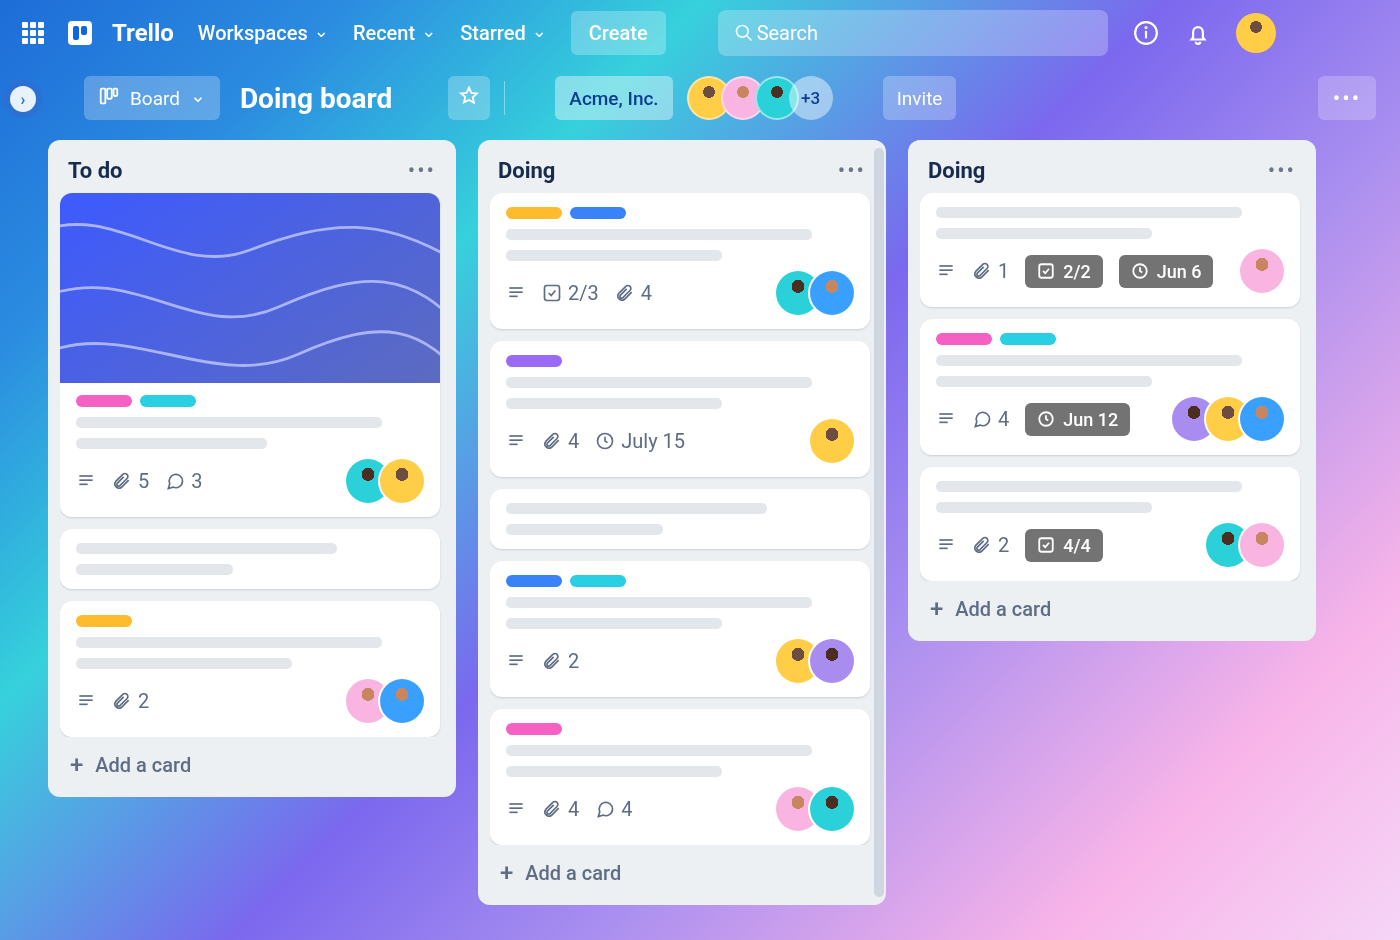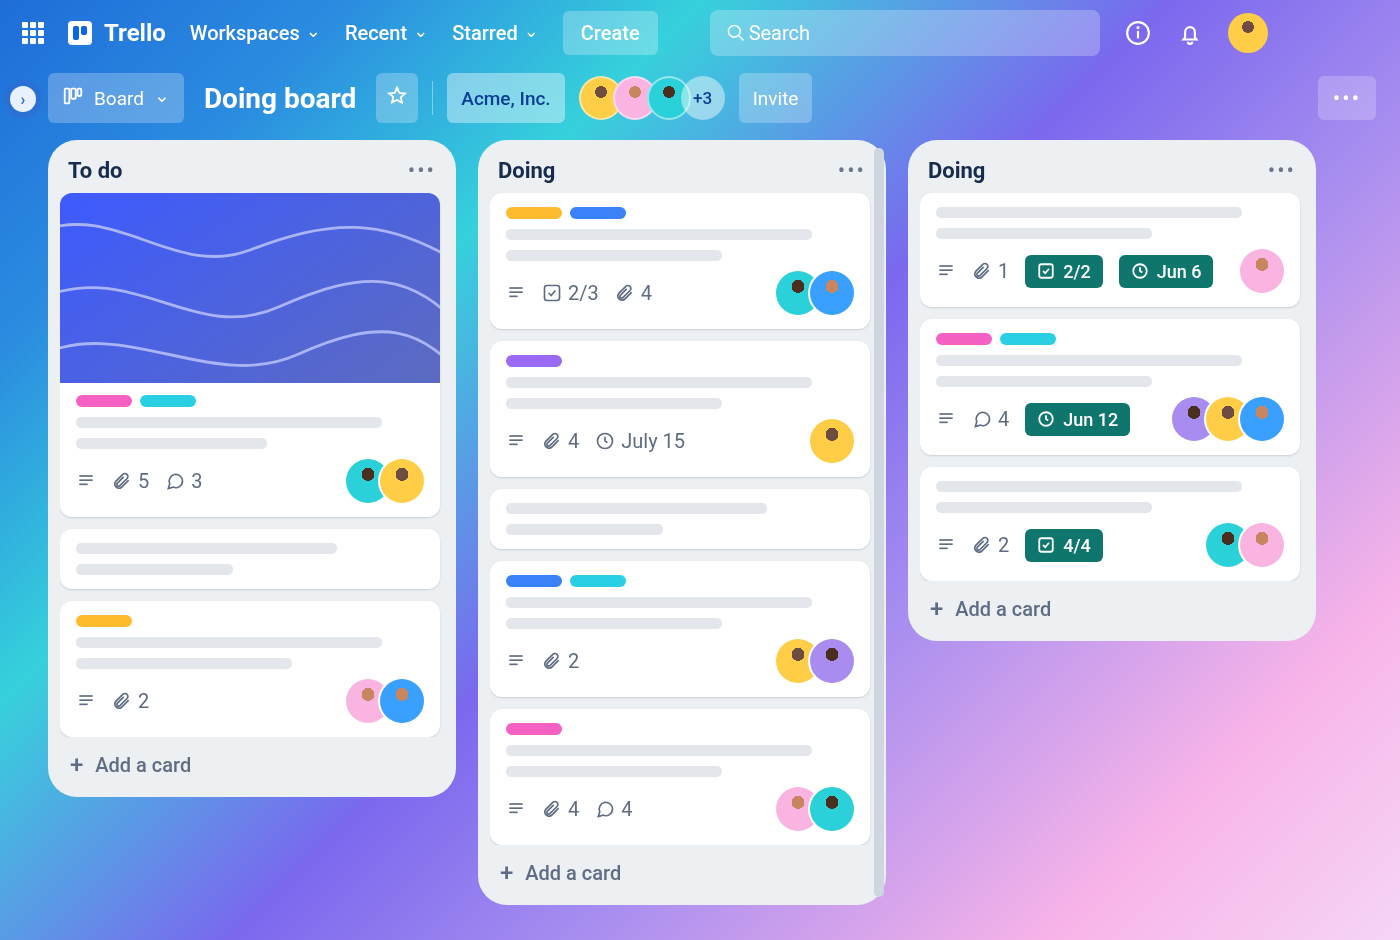--- a/index.html
+++ b/index.html
@@ -13,21 +13,21 @@
   
   .topnav {
     height: 66px;
     display: flex; align-items: center;
     gap: 24px;
     padding: 0 22px;
     color: #fff;
   }
   .topnav .apps-icon { width: 22px; height: 22px; display: grid; grid-template-columns: repeat(3,6px); grid-template-rows: repeat(3,6px); gap: 2px; }
   .topnav .apps-icon span { background:#fff; border-radius:1px; }
-  .brand { display:flex; align-items:center; gap:12px; font-size:24px; font-weight:700; }
+  .brand { display:flex; align-items:center; gap:20px; font-size:24px; font-weight:700; }
   .brand-logo { width:24px; height:24px; background:#fff; border-radius:4px; display:flex; flex-direction:column; justify-content:center; align-items:center; gap:2px; padding:4px; }
   .brand-logo::before, .brand-logo::after { content:""; display:inline-block; background:#0079bf; border-radius:2px; }
   .brand-logo::before { width:7px; height:14px; margin-right:2px; float:left; }
   .brand-logo { position:relative; }
   .brand-logo-inner { display:flex; gap:2px; }
   .brand-logo-inner div { background:#0c66e4; border-radius:2px; }
   .brand-logo-inner .bar-l { width:6px; height:14px; }
   .brand-logo-inner .bar-r { width:6px; height:9px; }
   .nav-item { display:flex; align-items:center; gap:6px; font-size:20px; font-weight:500; cursor:pointer; }
   .nav-item .chev::after { content:"⌄"; font-size:18px; position:relative; top:-3px; }
@@ -48,53 +48,53 @@
   .drawer-toggle {
     position:absolute; left:10px; top:86px; width:26px; height:26px; border-radius:50%;
     background:rgba(255,255,255,0.9); display:flex; align-items:center; justify-content:center;
     color:#1e6dd8; cursor:pointer; font-weight:700;
     box-shadow:0 0 0 6px rgba(60,100,200,0.35);
   }
   .boardbar {
     height:64px; margin-left:48px; padding-right:24px;
     display:flex; align-items:center; gap:14px; color:#fff;
   }
-  .pill { background: rgba(255,255,255,0.25); border-radius:6px; height:50px; display:flex; align-items:center; padding:0 14px; font-size:19px; gap:10px; cursor:pointer;}
+  .pill { background: rgba(255,255,255,0.25); border-radius:6px; height:44px; display:flex; align-items:center; padding:0 14px; font-size:19px; gap:10px; cursor:pointer;margin-left:36px;}
   .pill.tight { padding:0 10px; }
   .board-title { font-size:28px; font-weight:700; padding:0 6px; }
   .board-bar-icon svg { width:22px; height:22px; stroke:#fff; fill:none; stroke-width:2; }
   .workspace-lbl { background: rgba(255,255,255,0.4); color:#0b3d91; font-weight:500; }
   .member-stack { display:flex; align-items:center; }
   .member-stack .av { width:44px; height:44px; border-radius:50%; border:2px solid rgba(255,255,255,0.5); margin-left:-10px; }
   .member-stack .av:first-child { margin-left:0; }
   .more-count { width:44px; height:44px; border-radius:50%; background:rgba(255,255,255,0.45); color:#0b3d91; font-weight:500; display:flex; align-items:center; justify-content:center; margin-left:-10px; font-size:17px;}
   .boardbar .grow { flex:1; }
   .ellipsis-btn { background: rgba(255,255,255,0.22); border-radius:6px; width:58px; height:44px; display:flex; align-items:center; justify-content:center; color:#fff; font-size:22px; letter-spacing:2px; cursor:pointer;}
 
   
   .canvas { position:absolute; left:48px; right:12px; top:140px; bottom:12px; overflow:hidden; display:flex; gap:22px; align-items:flex-start;}
   .list {
-    width:408px; background:#ecf0f3; border-radius:29px; display:flex; flex-direction:column;
+    width:408px; background:#ecf0f3; border-radius:12px; display:flex; flex-direction:column;
     padding:12px; max-height:100%;
   }
   .list-head { display:flex; align-items:center; justify-content:space-between; padding:6px 8px 10px; }
   .list-head h3 { font-size:22px; font-weight:700; color:#172b4d; }
   .list-menu { color:#6b778c; font-size:22px; letter-spacing:2px; cursor:pointer; }
   .cards { display:flex; flex-direction:column; gap:12px; overflow-y:auto; padding-right:4px; }
   .card { background:#fff; border-radius:12px; padding:14px 16px; box-shadow:0 1px 2px rgba(9,30,66,.15); cursor:pointer;}
   .cover { height:190px; border-radius:12px 12px 0 0; margin:-14px -16px 12px -16px; background:linear-gradient(145deg,#3d5afe,#5c6bc0); position:relative; overflow:hidden;}
   .cover svg { position:absolute; inset:0; }
   .labelrow { display:flex; gap:8px; margin-bottom:10px; }
   .lbl { height:12px; border-radius:6px; }
   .ph-line { background:#e3e7ec; border-radius:5px; height:11px; margin-bottom:10px; }
   .card-foot { display:flex; align-items:center; justify-content:space-between; margin-top:6px; }
   .meta { display:flex; align-items:center; gap:16px; color:#5e6c84; font-size:20px; }
   .meta .m { display:flex; align-items:center; gap:6px; }
   .meta svg { width:20px; height:20px; stroke:#5e6c84; fill:none; stroke-width:2; }
-  .badge-green { background:#0f766e; color:#fff; border-radius:6px; padding:6px 12px; display:flex; align-items:center; gap:8px; font-size:18px; font-weight:500;justify-content:space-between;}
+  .badge-green { background:#737373; color:#fff; border-radius:6px; padding:6px 12px; display:flex; align-items:center; gap:8px; font-size:18px; font-weight:500;justify-content:space-between;}
   .badge-green svg { stroke:#fff; width:18px; height:18px; fill:none; stroke-width:2.4;}
   .avrow { display:flex; }
   .avrow .av { width:44px; height:44px; border-radius:50%; margin-left:-10px; box-shadow:0 0 0 2px #fff;}
   .avrow .av:first-child{margin-left:0;}
   .add-card { display:flex; align-items:center; gap:12px; color:#5e6c84; font-size:20px; padding:14px 10px 6px; cursor:pointer; font-weight:500;}
   .add-card .plus::before { content:"+"; font-size:24px; }
 
   
   .av { background:#888; }
   .av.yellow{background:radial-gradient(circle at 50% 35%, #6d4c41 0 18%, transparent 18%), #ffcd46;}

